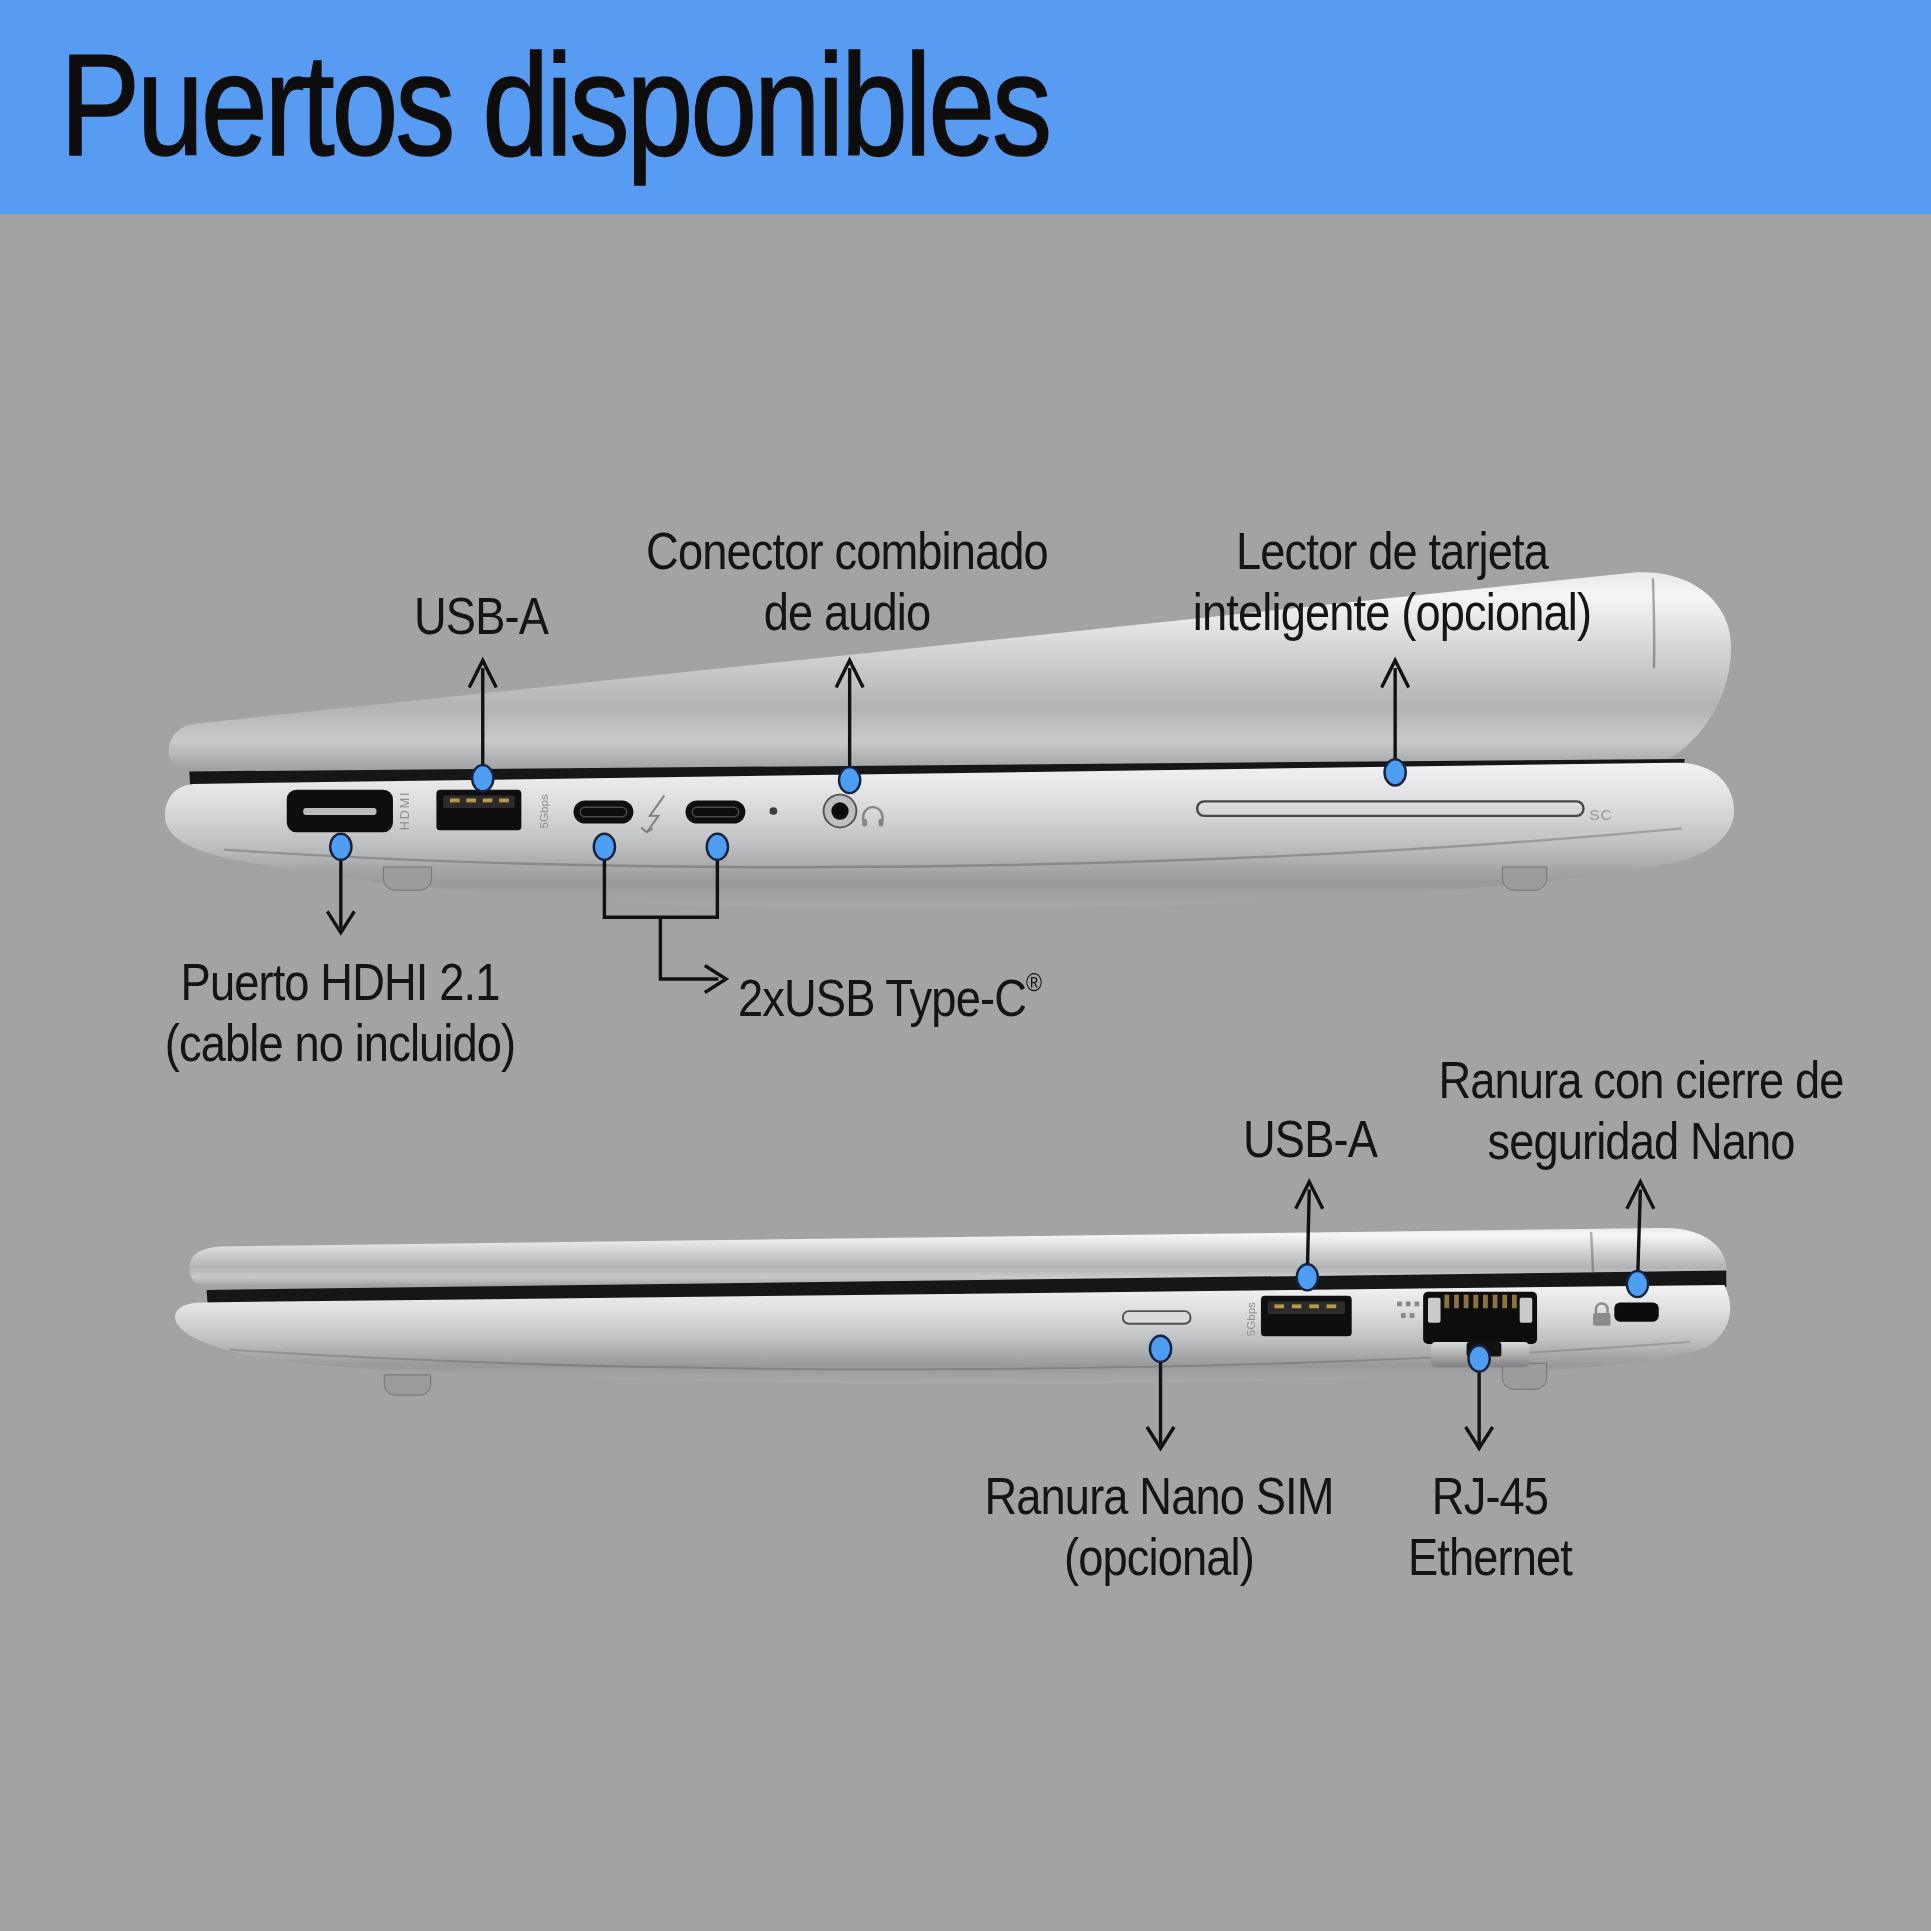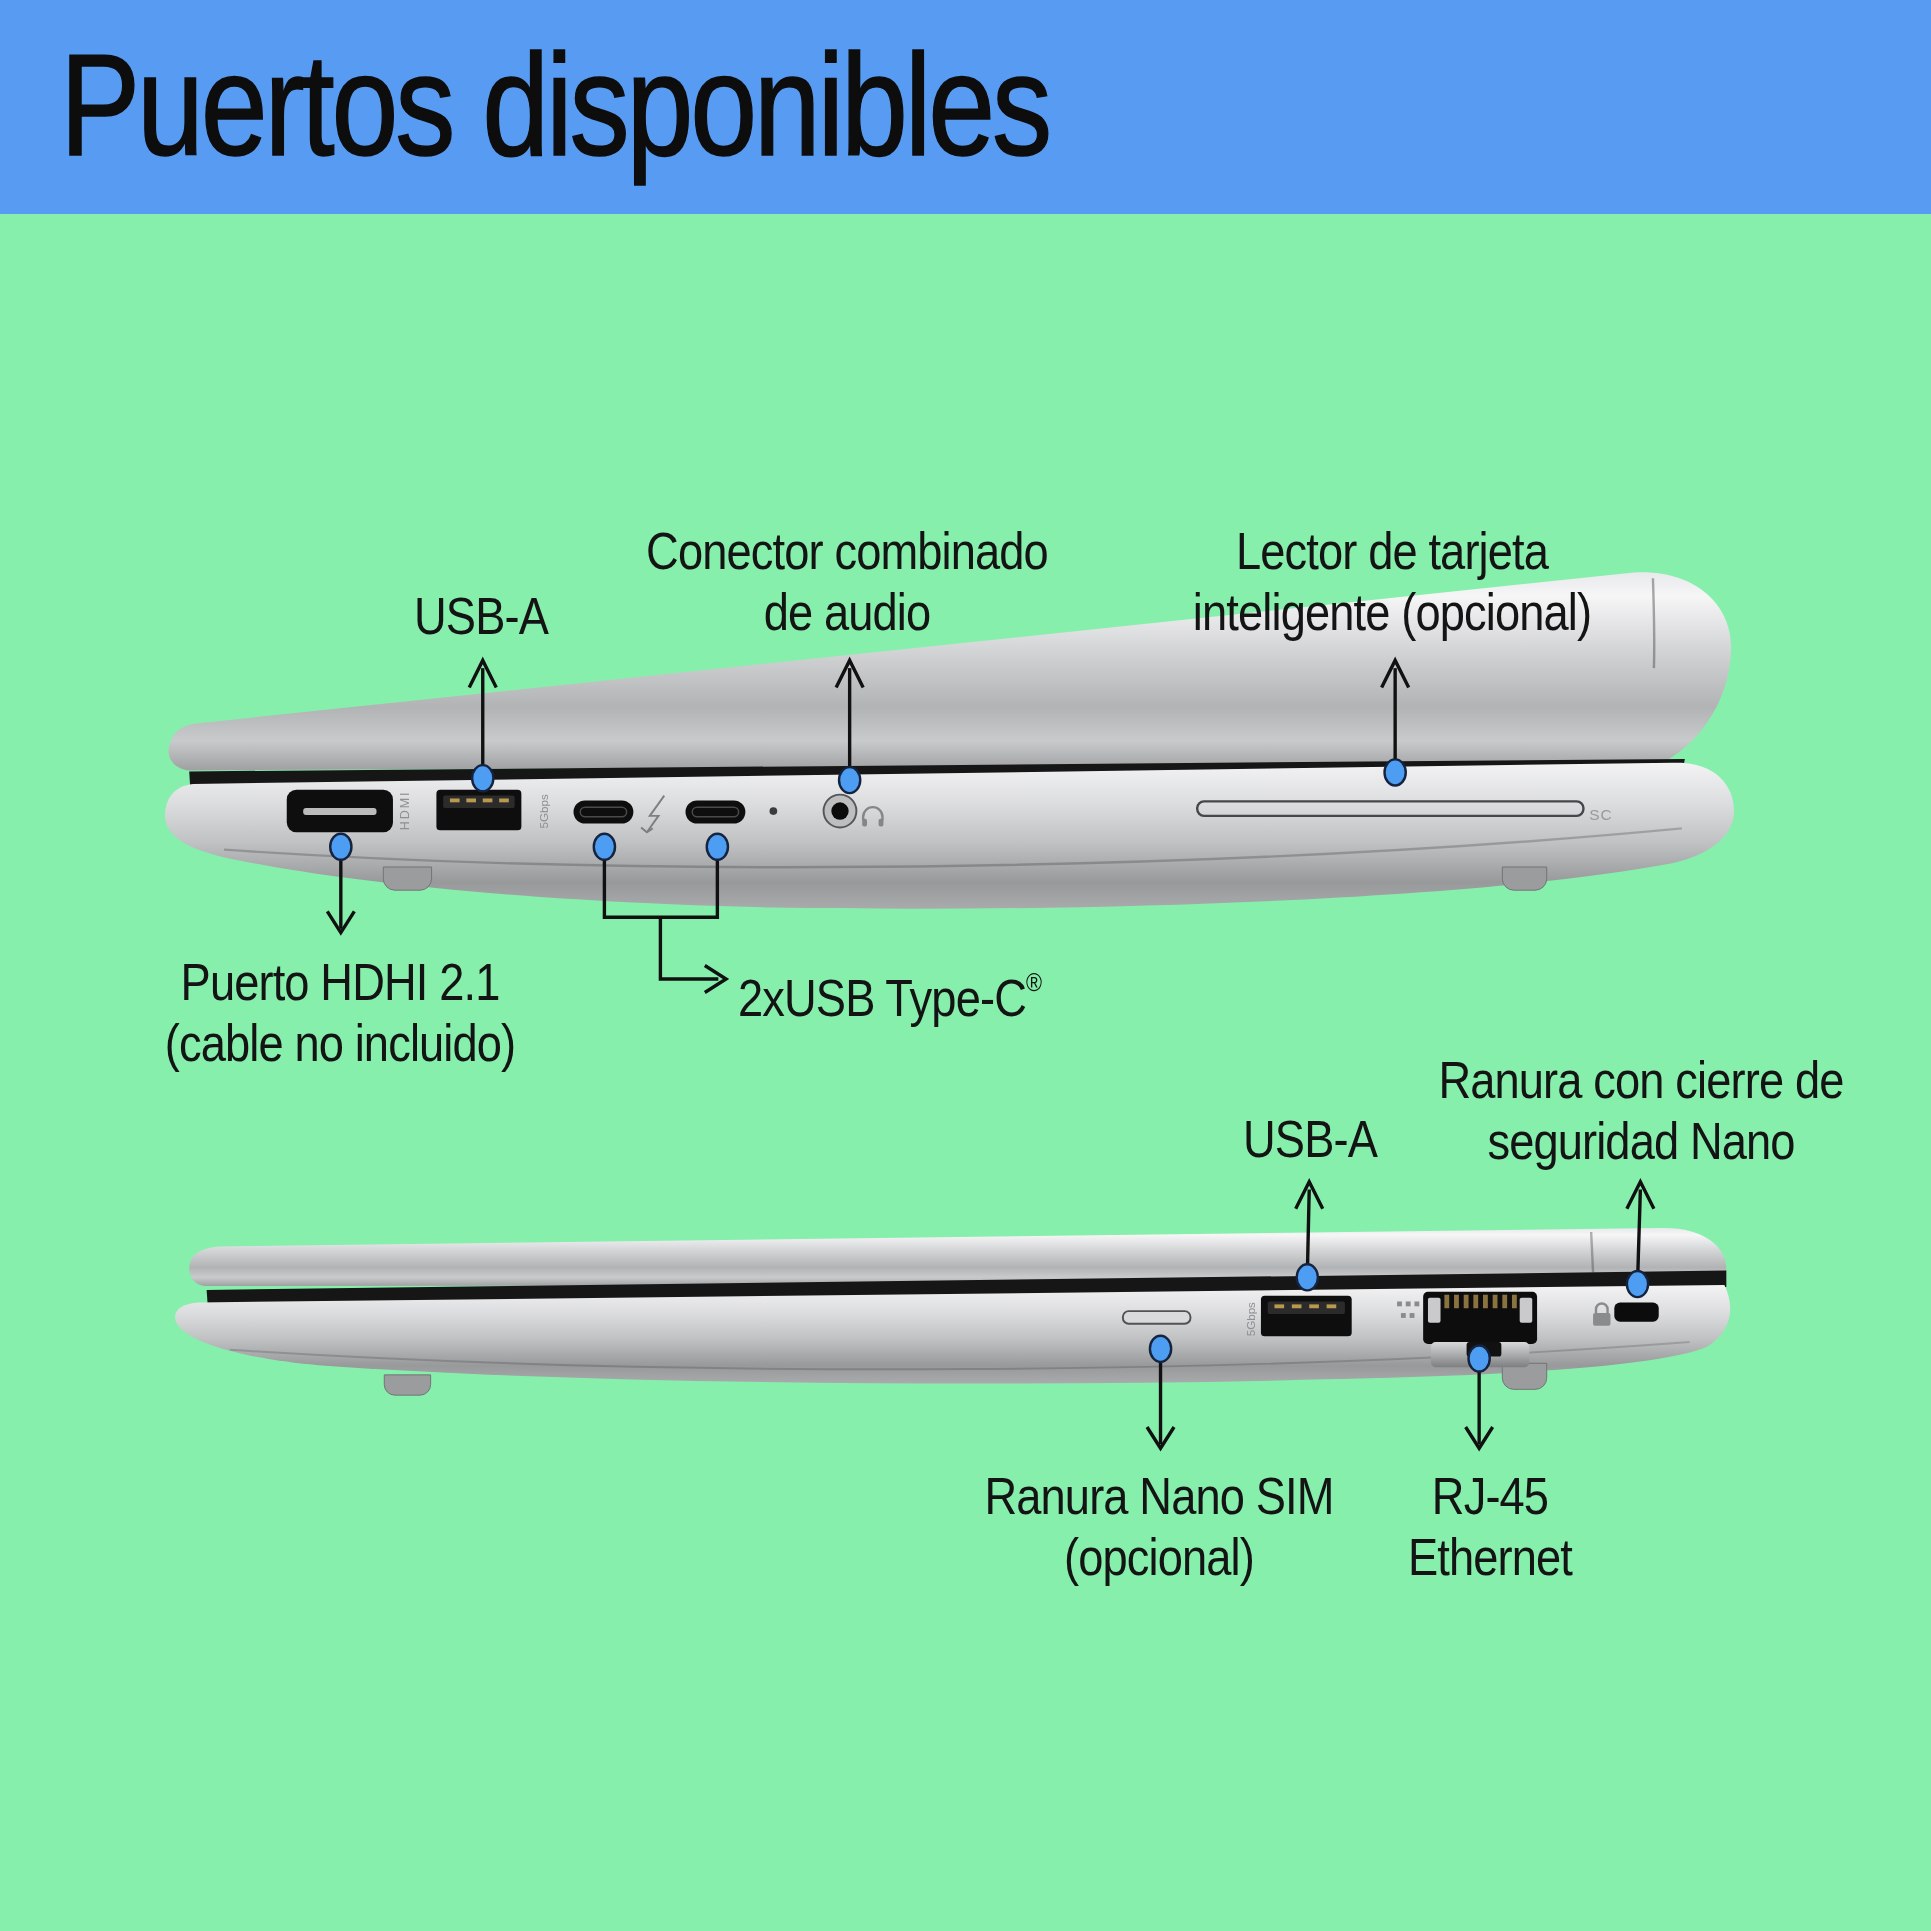--- a/index.html
+++ b/index.html
@@ -1,17 +1,17 @@
 <!DOCTYPE html>
 <html><head>
 <meta charset="utf-8">
 <style>
   html,body{margin:0;padding:0;width:1931px;height:1931px;overflow:hidden;
     font-family:"Liberation Sans","DejaVu Sans",sans-serif;}
-  #canvas{position:relative;width:1931px;height:1931px;background:#86efac;}
+  #canvas{position:relative;width:1931px;height:1931px;background:#a3a3a3;}
   #header{position:absolute;left:0;top:0;width:1931px;height:214px;background:#579BF2;}
   #title{position:absolute;left:60px;top:33px;font-size:145px;line-height:145px;
     color:#0d0d0d;letter-spacing:-3.9px;white-space:nowrap;
     transform:scaleX(.83);transform-origin:left center;
     -webkit-text-stroke:1.5px #0d0d0d;}
   .callout{position:absolute;font-size:52px;line-height:61px;color:#141414;
     text-align:center;width:734px;letter-spacing:-1px;
     transform:scaleX(.87);transform-origin:center top;}
   .callout.la{width:auto;text-align:left;transform-origin:left top;white-space:nowrap;}
   .callout sup{font-size:25px;vertical-align:25px;letter-spacing:0;}

